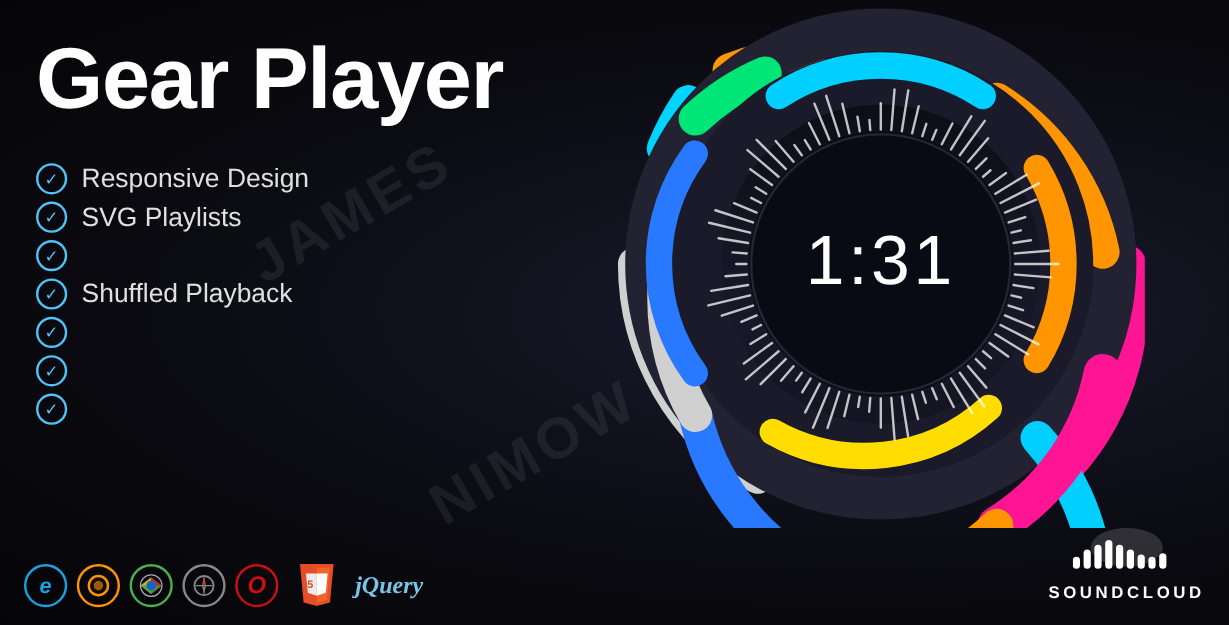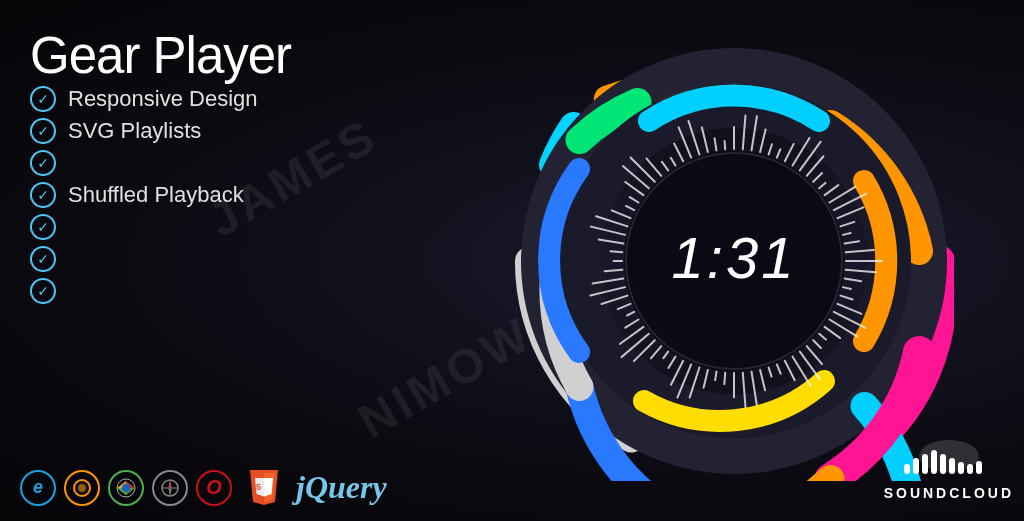--- a/index.html
+++ b/index.html
@@ -41,25 +41,25 @@
       top: 0;
       width: 460px;
       height: 521px;
       padding: 30px 30px 20px 30px;
       display: flex;
       flex-direction: column;
       justify-content: flex-start;
     }
 
     .title {
-      font-size: 51px;
-      font-weight: 400;
+      font-size: 72px;
+      font-weight: 700;
       color: #ffffff;
       line-height: 1.0;
-      margin-bottom: 5px;
+      margin-bottom: 34px;
       letter-spacing: -1px;
     }
 
     .features-list {
       list-style: none;
       margin-bottom: auto;
     }
 
     .features-list li {
       display: flex;
@@ -119,59 +119,58 @@
       height: 36px;
       display: flex;
       align-items: center;
       justify-content: center;
       font-size: 20px;
       color: #e44d26;
       margin-left: 8px;
     }
 
     .jquery-text {
-      font-size: 32px;
+      font-size: 20px;
       color: #78c5e7;
       font-style: italic;
       font-weight: bold;
       font-family: Georgia, serif;
       margin-left: 8px;
     }
 
     
     .right-panel {
       position: absolute;
       right: 0;
       top: 0;
       width: 580px;
       height: 521px;
       display: flex;
-      align-items: center;
+      align-items: flex-start;
       justify-content: center;
-      font-style: italic;
     }
 
     .player-circle {
       position: relative;
       width: 440px;
       height: 440px;
     }
 
     .player-svg {
       position: absolute;
       inset: 0;
       width: 100%;
       height: 100%;
     }
 
     
     .soundcloud-logo {
       position: absolute;
       bottom: 20px;
-      right: 10px;
+      right: 20px;
       display: flex;
       flex-direction: column;
       align-items: center;
       gap: 4px;
     }
 
     .sc-text {
       color: #ffffff;
       font-size: 14px;
       font-weight: bold;

